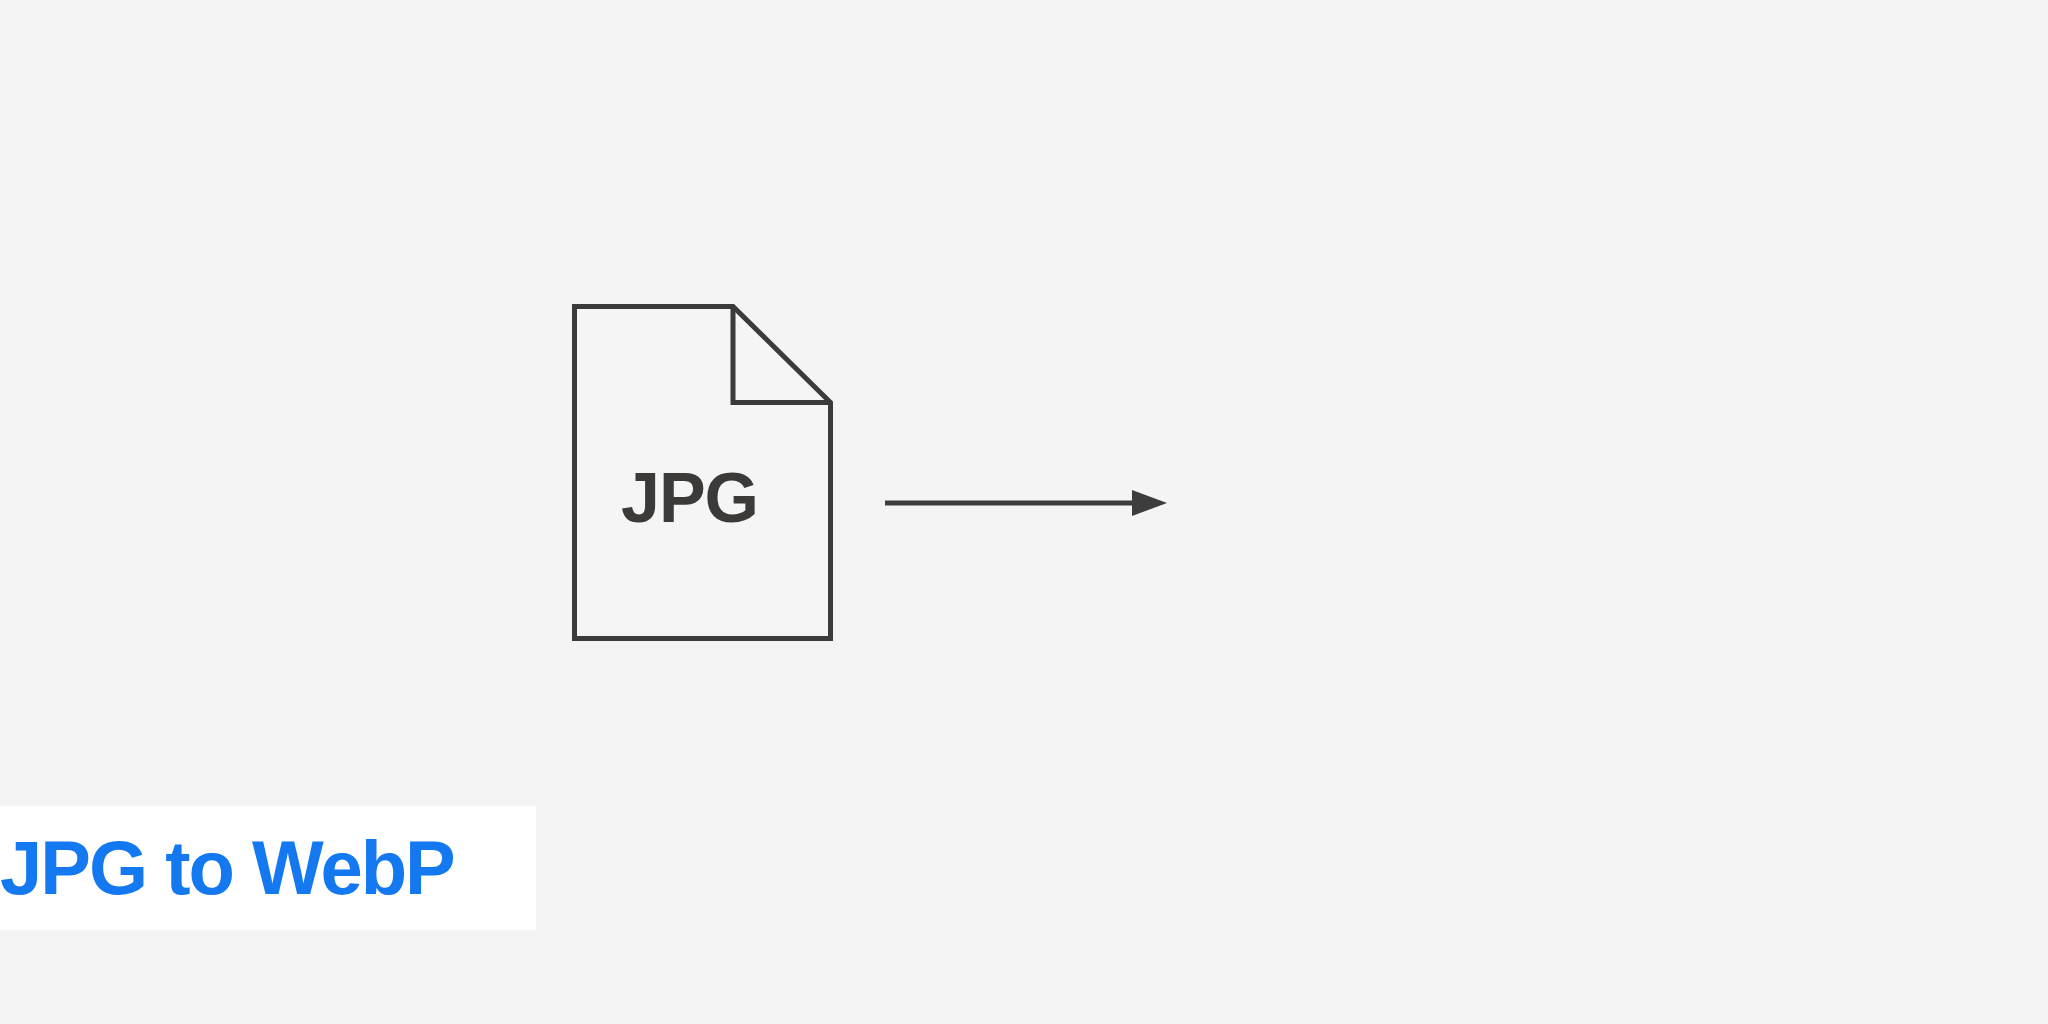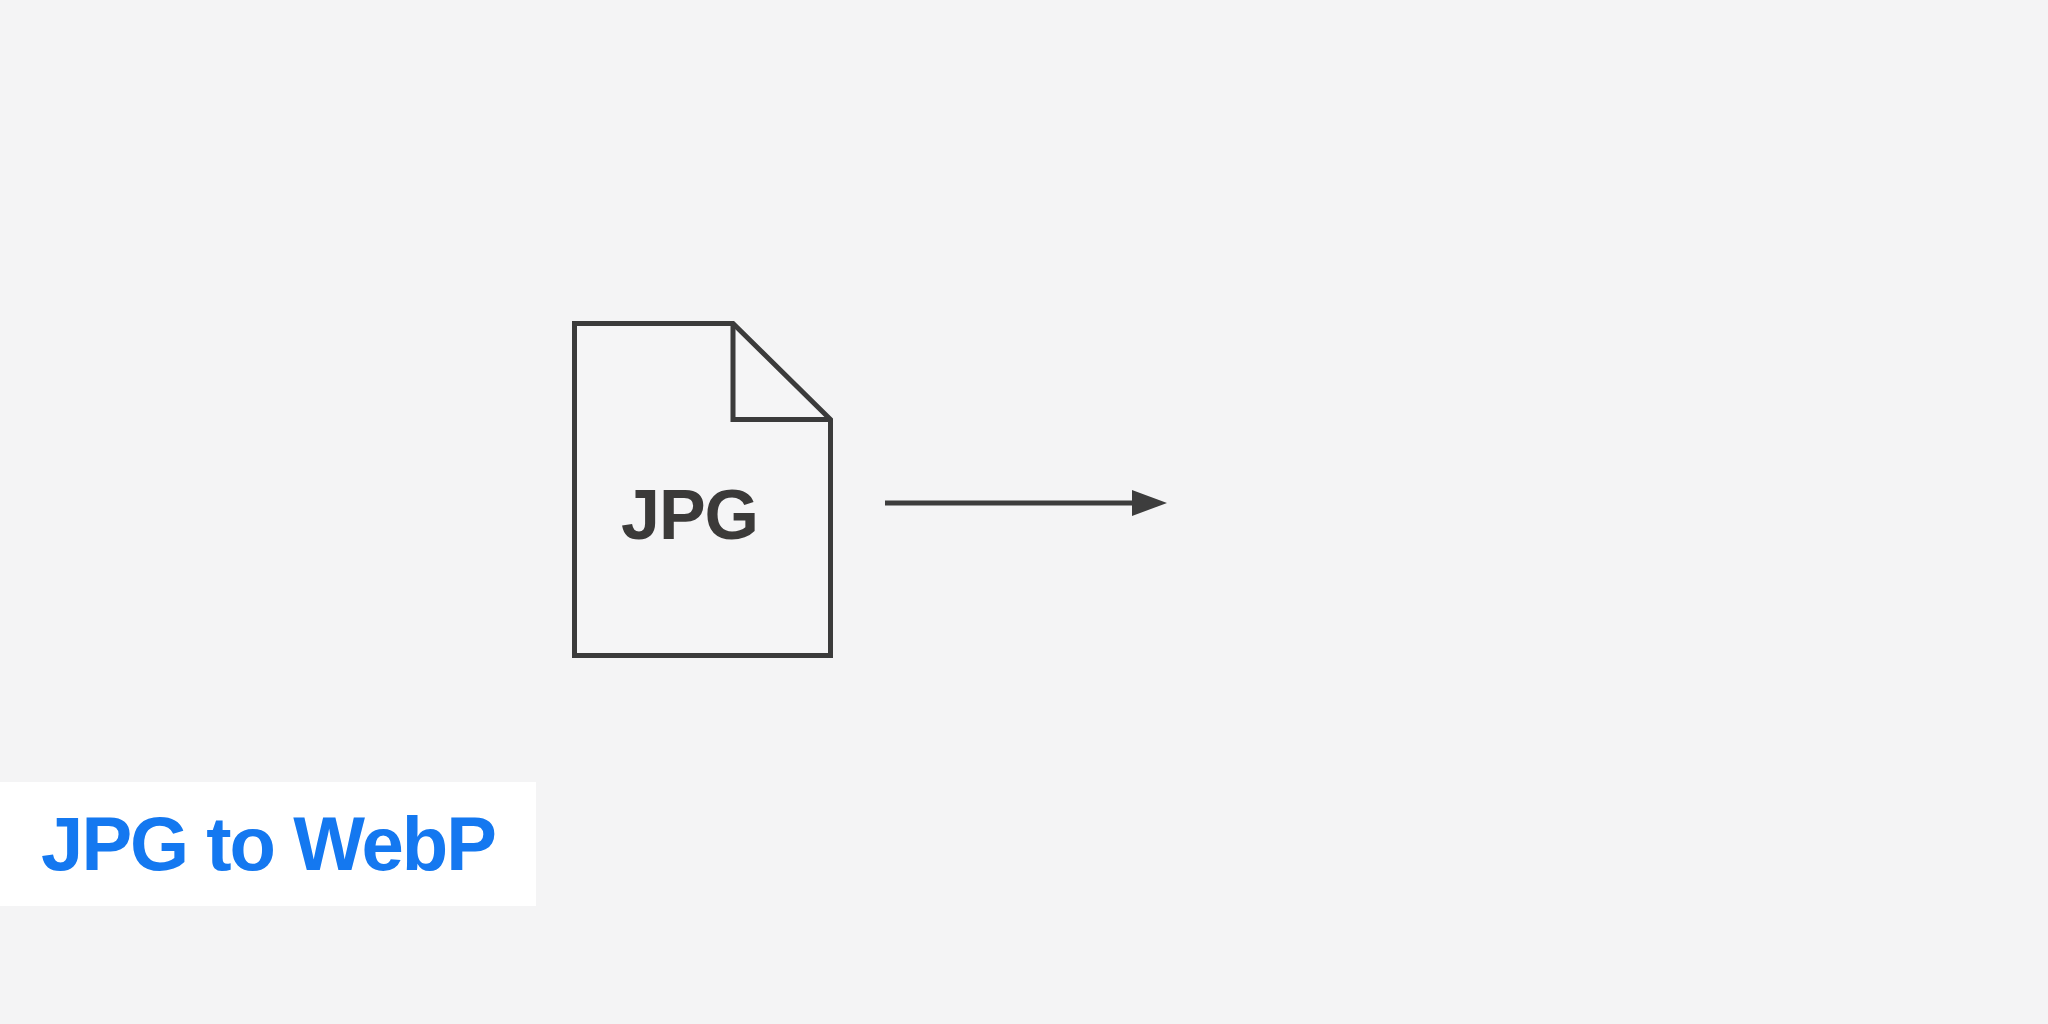--- a/index.html
+++ b/index.html
@@ -6,21 +6,21 @@
   .canvas {
     position: relative;
     width: 2048px;
     height: 1024px;
     background: var(--background, #f4f4f5);
     overflow: hidden;
     font-family: "Liberation Sans", sans-serif;
   }
   .file-icon {
     position: absolute;
-    top: 321px;
+    top: 304px;
     width: 235px;
     height: 337px;
     text-decoration: underline;
   }
   .file-icon.jpg  { left: 572px; }
   .file-icon.webp { left: 1215px; }
   .file-icon svg { display: block; width: 261px; height: 337px; }
   .file-icon .outline {
     fill: var(--doc-fill, #f5f5f6);
     stroke: var(--outline, #3b3b3b);
@@ -53,27 +53,26 @@
     top: 489px;
     width: 282px;
     height: 28px;
   }
   .arrow svg { display: block; width: 282px; height: 28px; }
   .arrow .shaft { stroke: var(--arrow, #3d3d3d); stroke-width: 5; }
   .arrow .head  { fill: var(--arrow, #3d3d3d); }
   .title-badge {
     position: absolute;
     left: 0;
-    top: 782px;
+    top: 806px;
     width: 536px;
     height: 124px;
     background: var(--title-bg, #ffffff);
     display: flex;
     align-items: center;
-    justify-content: center;
   }
   .title-text {
     font-size: 76px;
     font-weight: 700;
     letter-spacing: -2px;
     color: var(--title-text, #1478f0);
     line-height: 1;
     white-space: nowrap;
   }
 </style>

